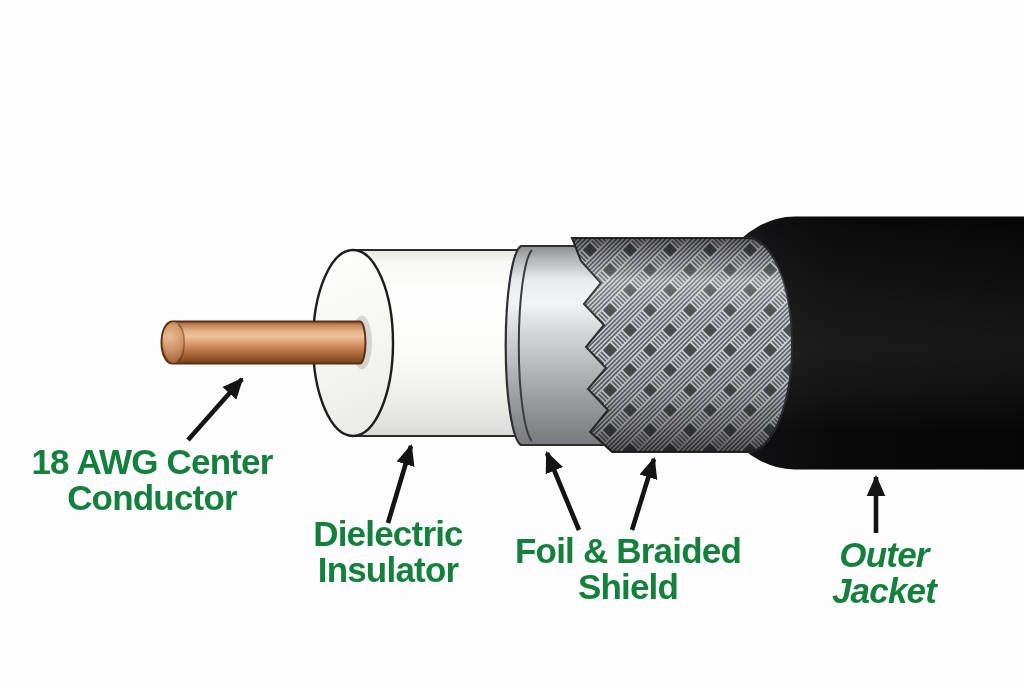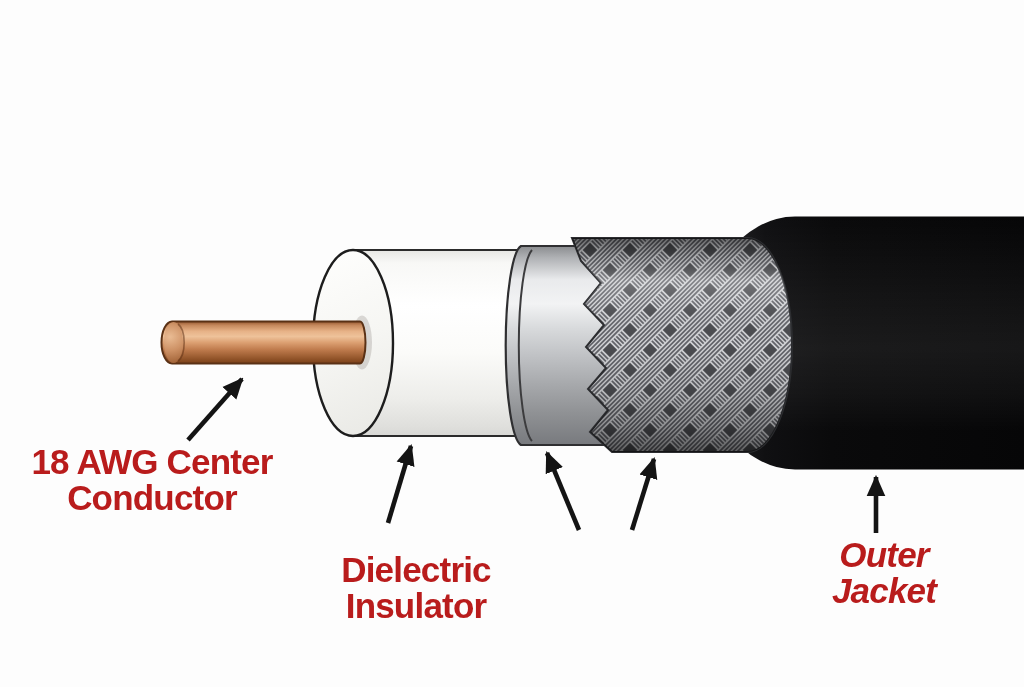--- a/index.html
+++ b/index.html
@@ -12,21 +12,21 @@
   }
   .stage svg{position:absolute;left:0;top:0;}
   .lbl{
     position:absolute;
     transform:translateX(-50%);
     text-align:center;
     font-size:35px;
     line-height:1.02;
     font-weight:700;
     letter-spacing:-0.8px;
-    color:#b91c1c;
+    color:#15803d;
     white-space:pre-line;
     user-select:none;
   }
 </style>
 </head>
 <body>
 
 <div class="stage">
 
   <svg width="1024" height="687" viewBox="0 0 1024 687">
@@ -166,18 +166,20 @@
       <path d="M 388,523 L 411,446" marker-end="url(#ah)"></path>
       <path d="M 579,530 L 547,453" marker-end="url(#ah)"></path>
       <path d="M 632,530 L 654,459" marker-end="url(#ah)"></path>
       <path d="M 876,533 L 876,477" marker-end="url(#ah)"></path>
     </g>
   </svg>
 
   <div class="lbl" style="left:152px; top:444px;">18 AWG Center
 Conductor</div>
 
-  <div class="lbl" style="left:388px; top:552px;margin-left:28px;">Dielectric
+  <div class="lbl" style="left:388px; top:516px;">Dielectric
 Insulator</div>
 
+  <div class="lbl" style="left:628px; top:533px;">Foil &amp; Braided
+Shield</div>
 
   <div class="lbl" style="left:884px; top:537px;font-style:italic;">Outer Jacket</div>
 </div>
 
 </body></html>

